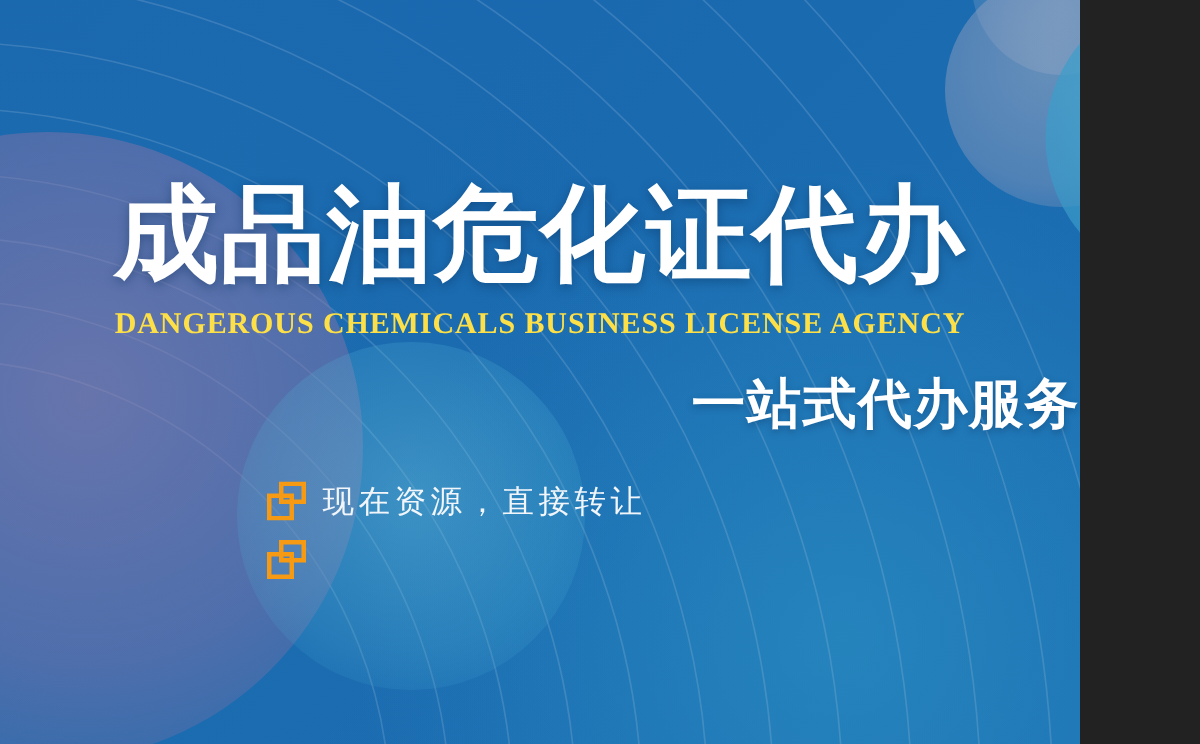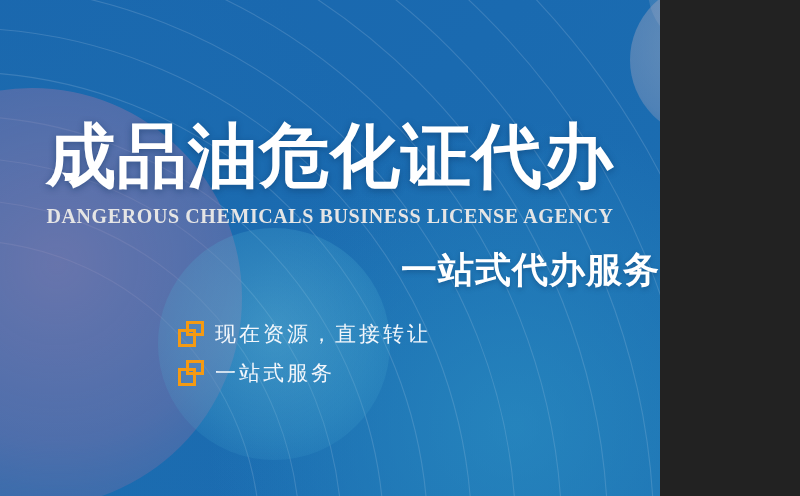--- a/index.html
+++ b/index.html
@@ -2,21 +2,21 @@
 <html><head>
 <meta charset="utf-8">
 <style>
   html, body {
     margin: 0;
     padding: 0;
     background: #222;
   }
   #banner {
     position: relative;
-    width: 660px;
+    width: 720px;
     height: 496px;
     overflow: hidden;
     background: #1765AE;
     font-family: "Liberation Sans", "DejaVu Sans", sans-serif;
     user-select: none;
   }
 
   
   .bg-base {
     position: absolute;
@@ -140,21 +140,21 @@
   .title-en {
     position: absolute;
     left: 0;
     right: 0;
     top: 205px;
     text-align: center;
     font-family: "Liberation Serif", "DejaVu Serif", serif;
     font-weight: bold;
     font-size: 20px;
     letter-spacing: 0.6px;
-    color: #e5e5e5;
+    color: #fde047;
     white-space: nowrap;
   }
 
   .title-sub {
     position: absolute;
     left: 0;
     right: 0;
     top: 248px;
     text-align: right;
     font-family: "DejaVu Sans", "Liberation Sans", sans-serif;
@@ -245,18 +245,17 @@
       </div>
 
 
       <div class="feature-row">
         <span class="feature-icon">
           <svg width="26" height="26" viewBox="0 0 26 26" xmlns="http://www.w3.org/2000/svg" aria-hidden="true">
             <rect x="9.5" y="1.5" width="15" height="12" fill="none" stroke="#F59A12" stroke-width="3"></rect>
             <rect x="1.5" y="9.5" width="15" height="15" fill="none" stroke="#F59A12" stroke-width="3"></rect>
           </svg>
         </span>
-        <span class="feature-text">一站式服务</span>
       </div>
 
     </div>
   </div>
 </div>
 
 </body></html>

